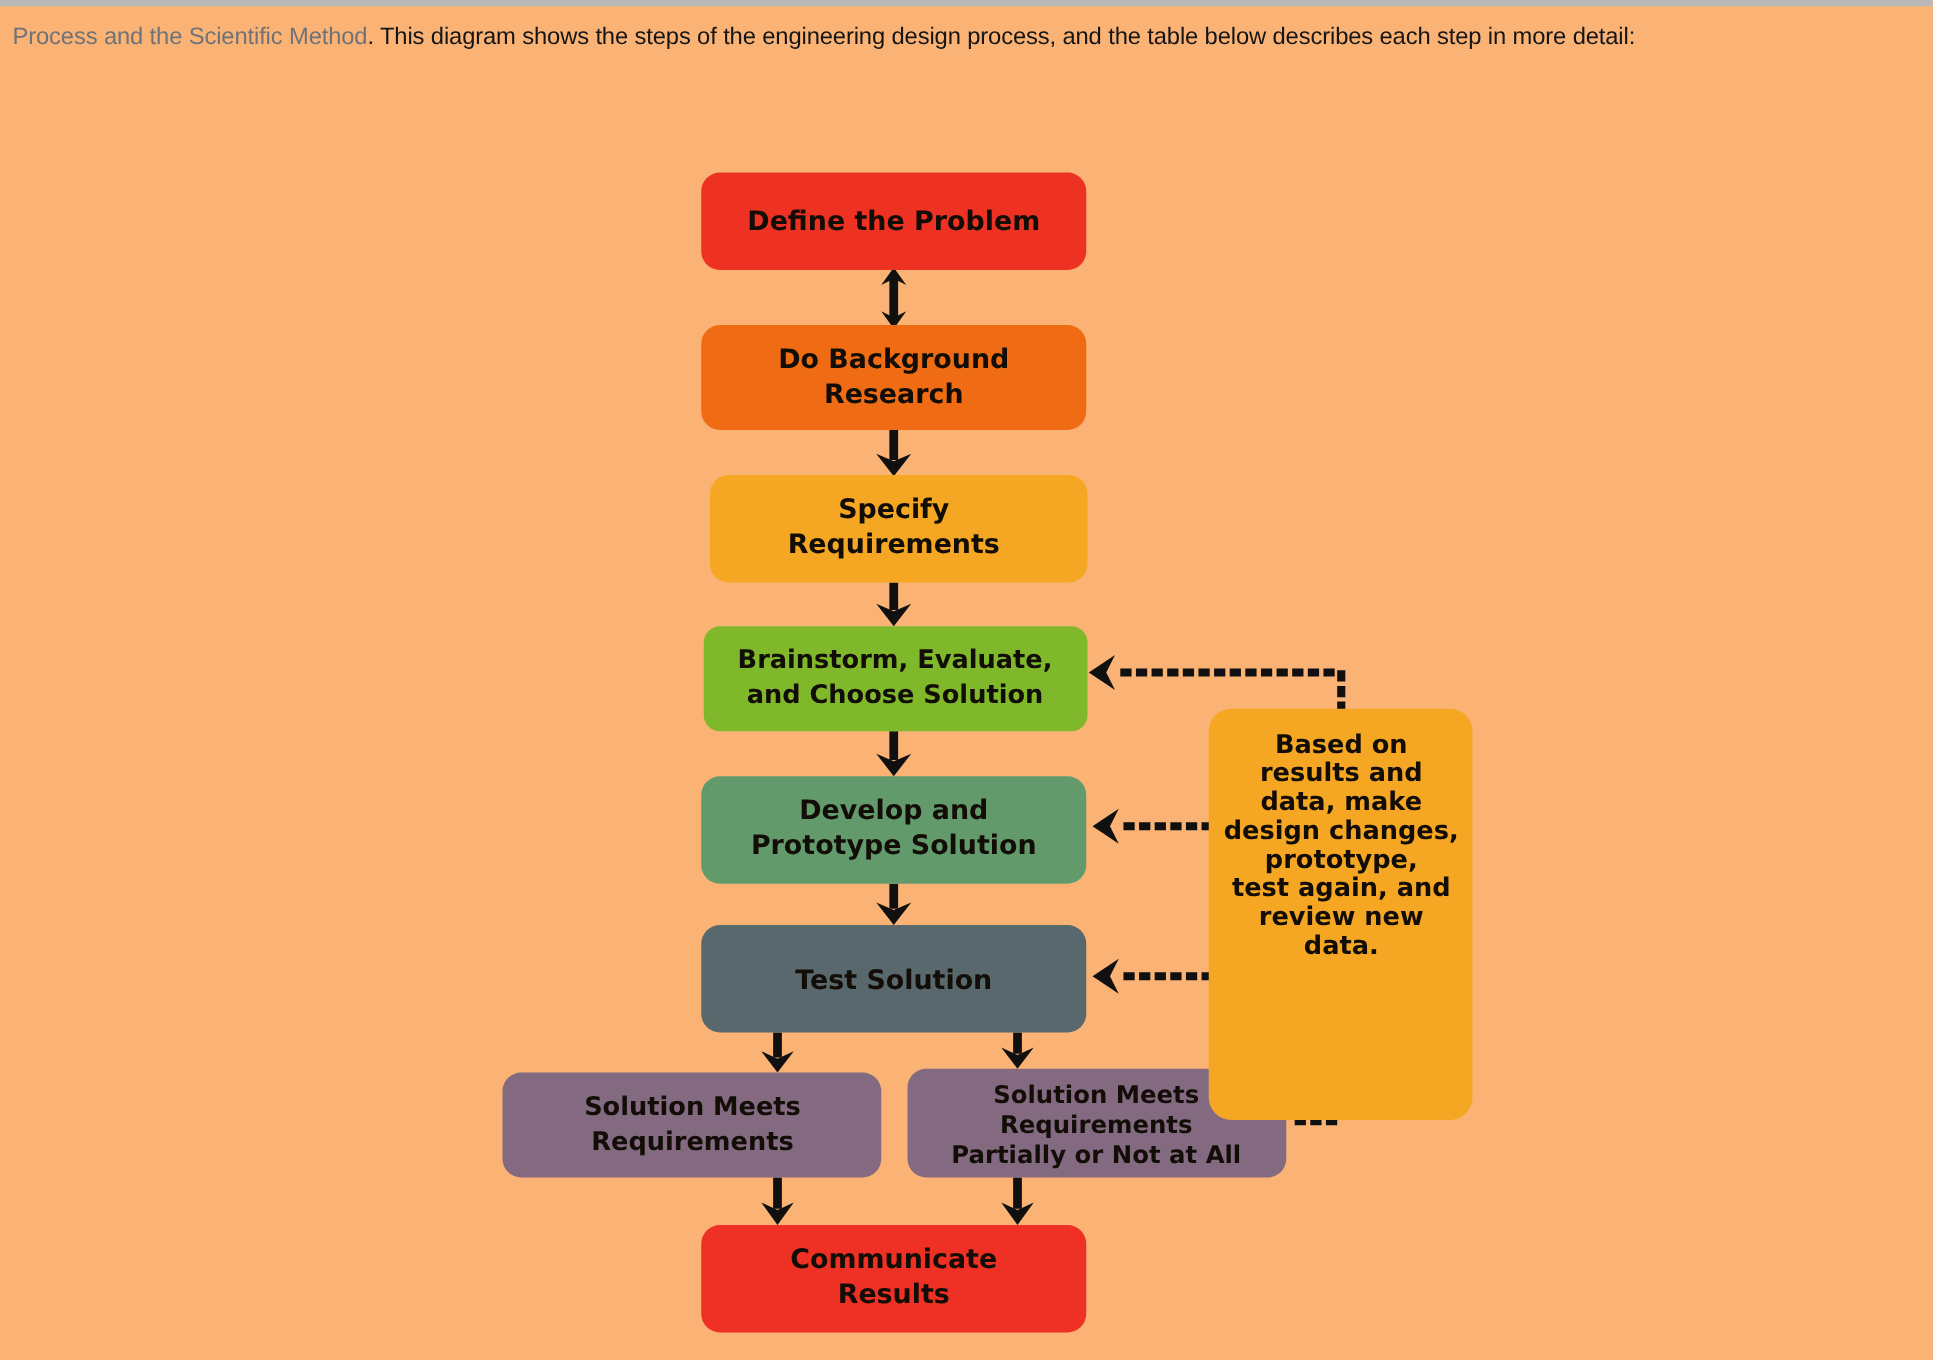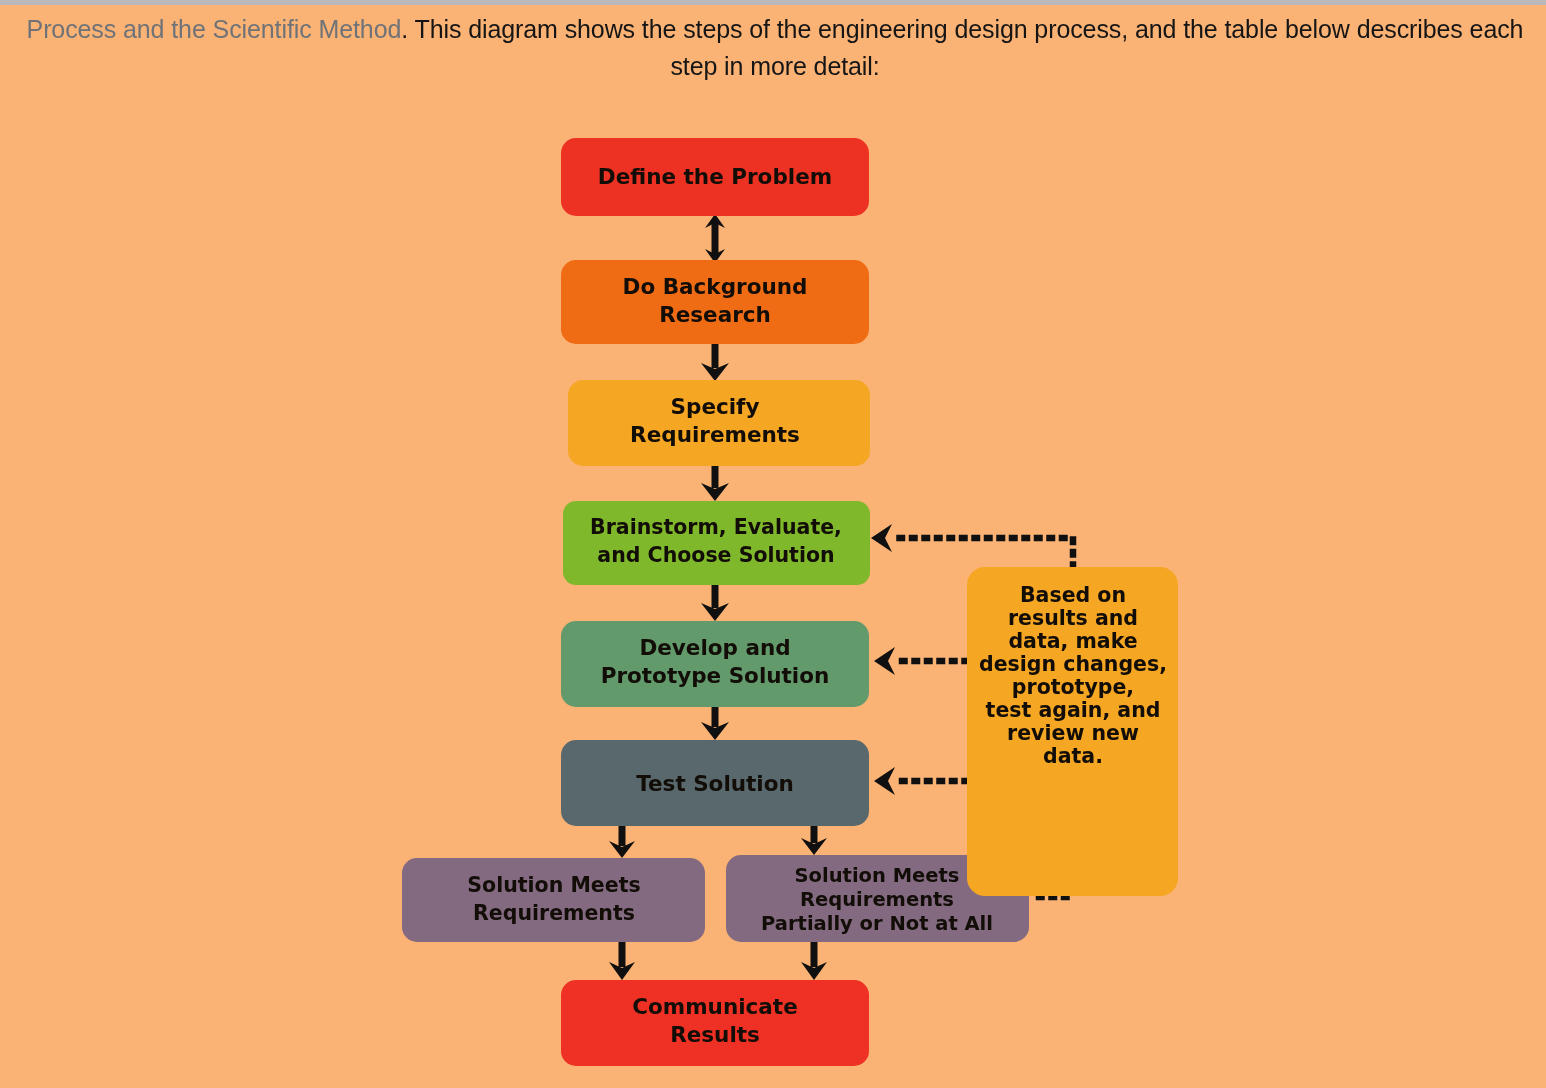--- a/index.html
+++ b/index.html
@@ -22,25 +22,24 @@
     background: #fab375;
     border-top: 5px solid #b9b9b9;
     box-sizing: border-box;
     overflow: hidden;
   }
   .intro-text {
     position: absolute;
     left: 10px;
     top: 6px;
     width: 1530px;
-    font-size: 25px;
+    font-size: 19px;
     line-height: 37px;
     color: #151515;
     letter-spacing: -0.1px;
-    text-align: center;
   }
   .intro-link {
     color: #6f7378;
   }
   .diagram {
     position: absolute;
     left: 0;
     top: 105px;
     width: 1546px;
     height: 980px;

